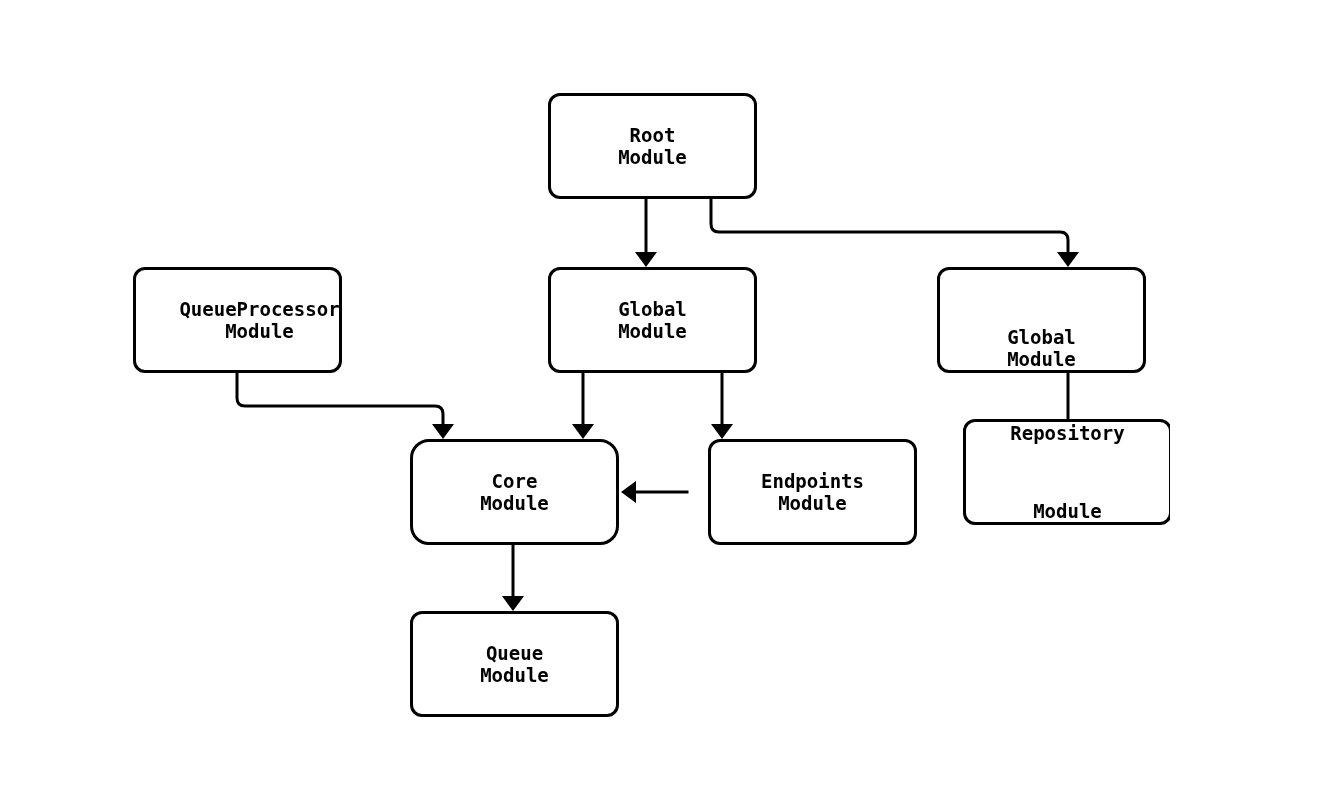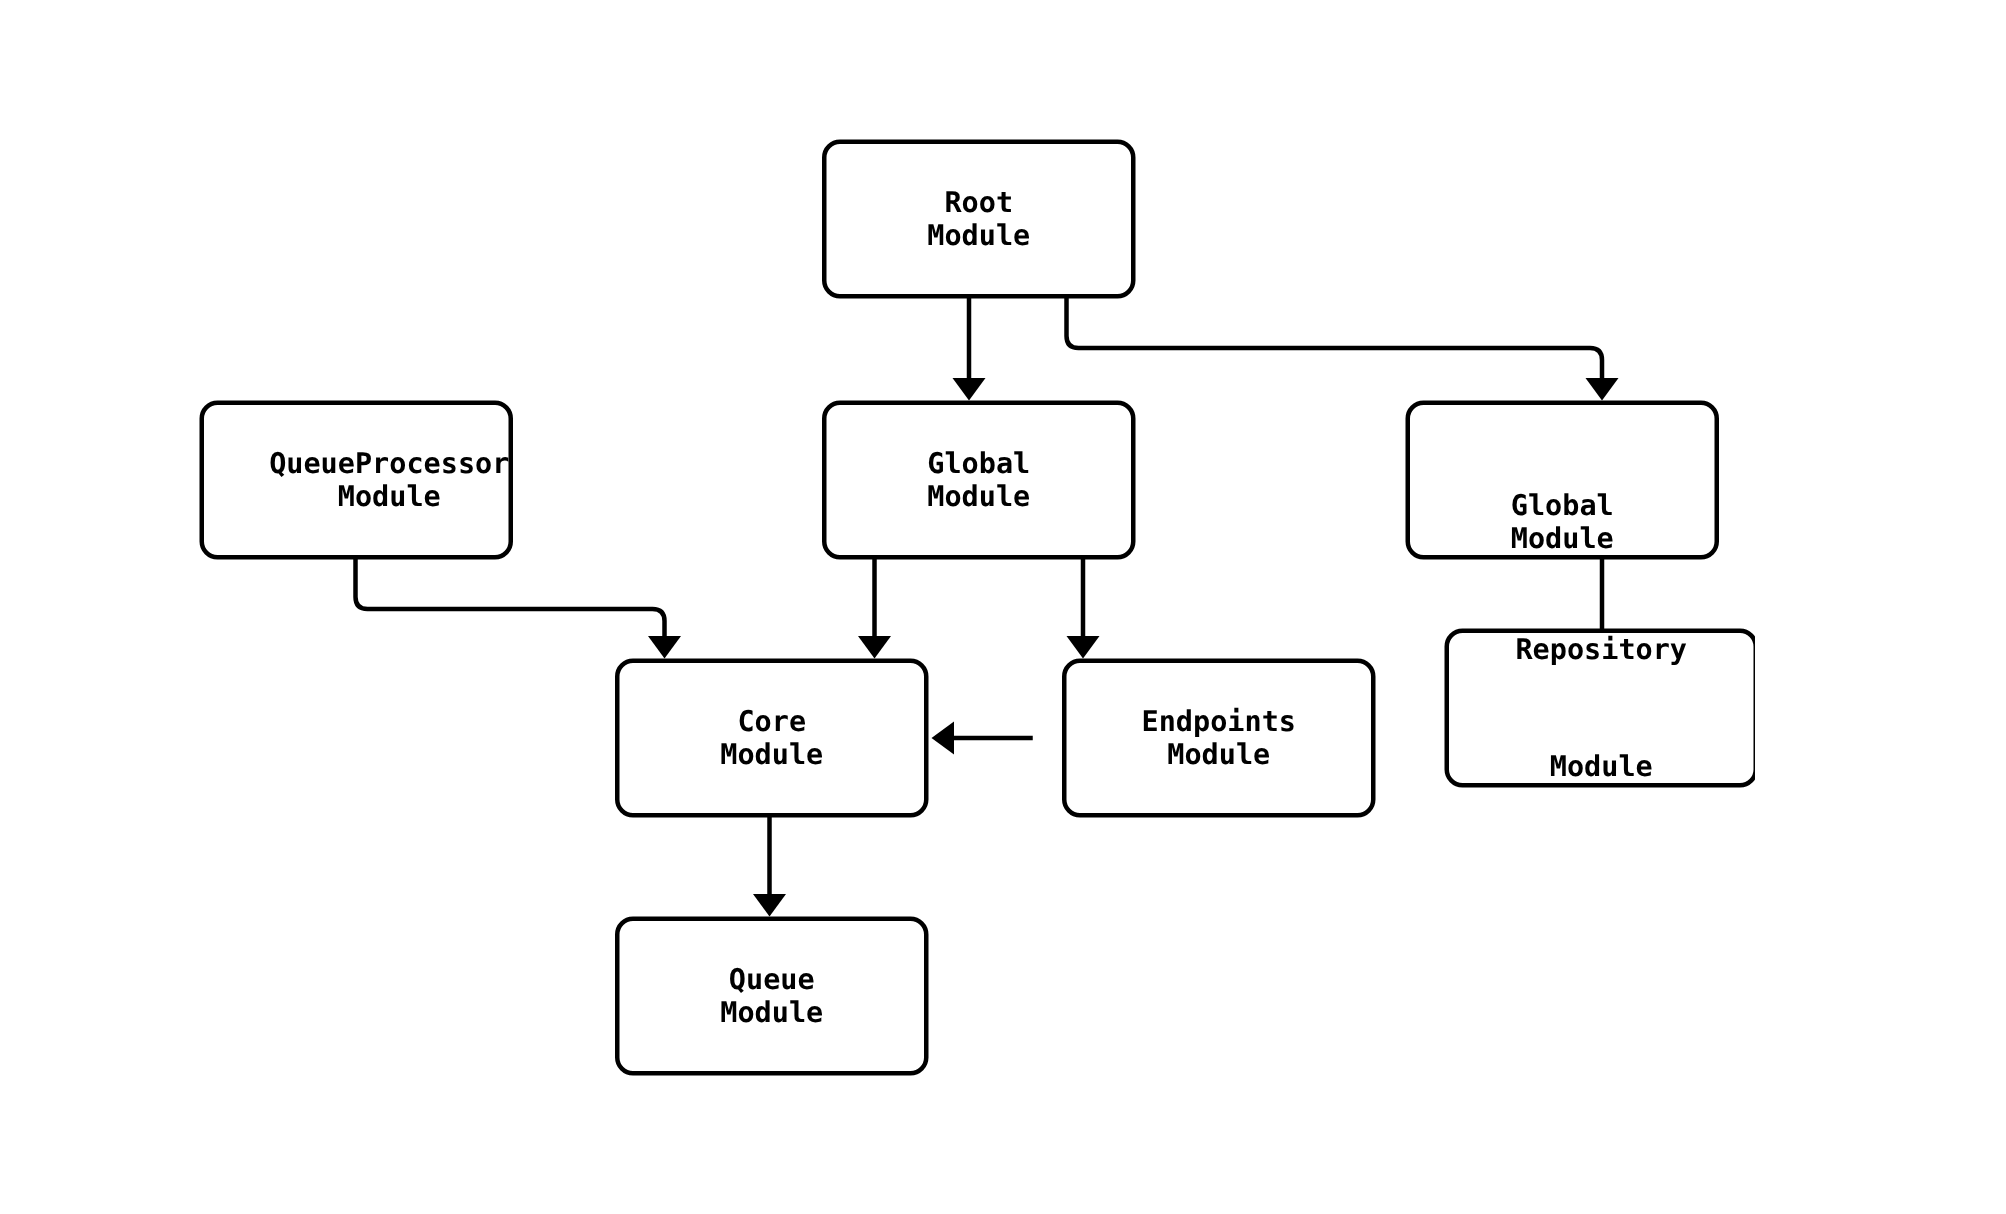--- a/index.html
+++ b/index.html
@@ -48,21 +48,21 @@
     font-size: 19px;
     line-height: 22px;
     color: #000000;
     text-align: center;
     white-space: nowrap;
   }
   #n-root           { left: 548px;  top: 93px;  }
   #n-queueprocessor { left: 133px;  top: 267px; padding-left: 44px; }
   #n-server         { left: 548px;  top: 267px; }
   #n-global         { left: 937px;  top: 267px; justify-content: flex-end; }
-  #n-core           { left: 410px;  top: 439px; }
+  #n-core           { left: 410px;  top: 439px; border-radius: 19px; }
   #n-endpoints      { left: 708px;  top: 439px; }
   #n-repository     { left: 963px;  top: 419px; justify-content: space-between; }
   #n-queue          { left: 410px;  top: 611px; text-align: right; }
 </style>
 </head>
 <body>
 
 <div id="canvas">
 
   <svg id="edge-layer" viewBox="0 0 1337 809" xmlns="http://www.w3.org/2000/svg">

